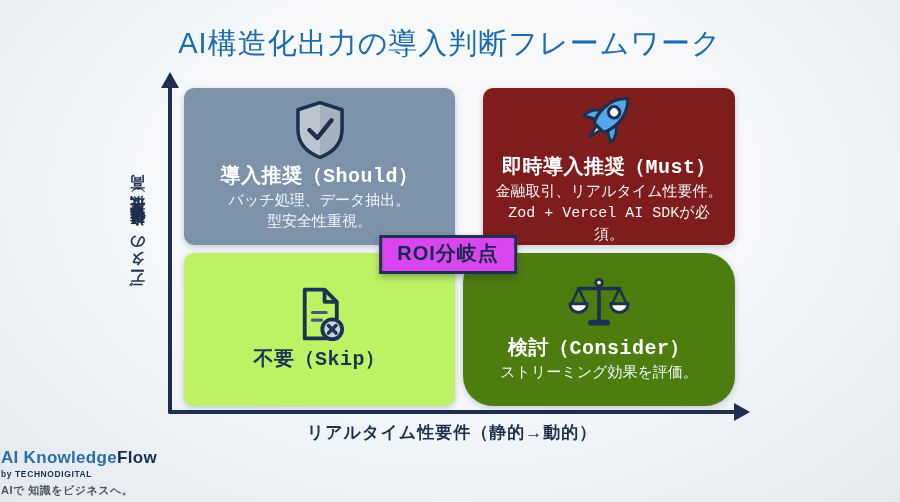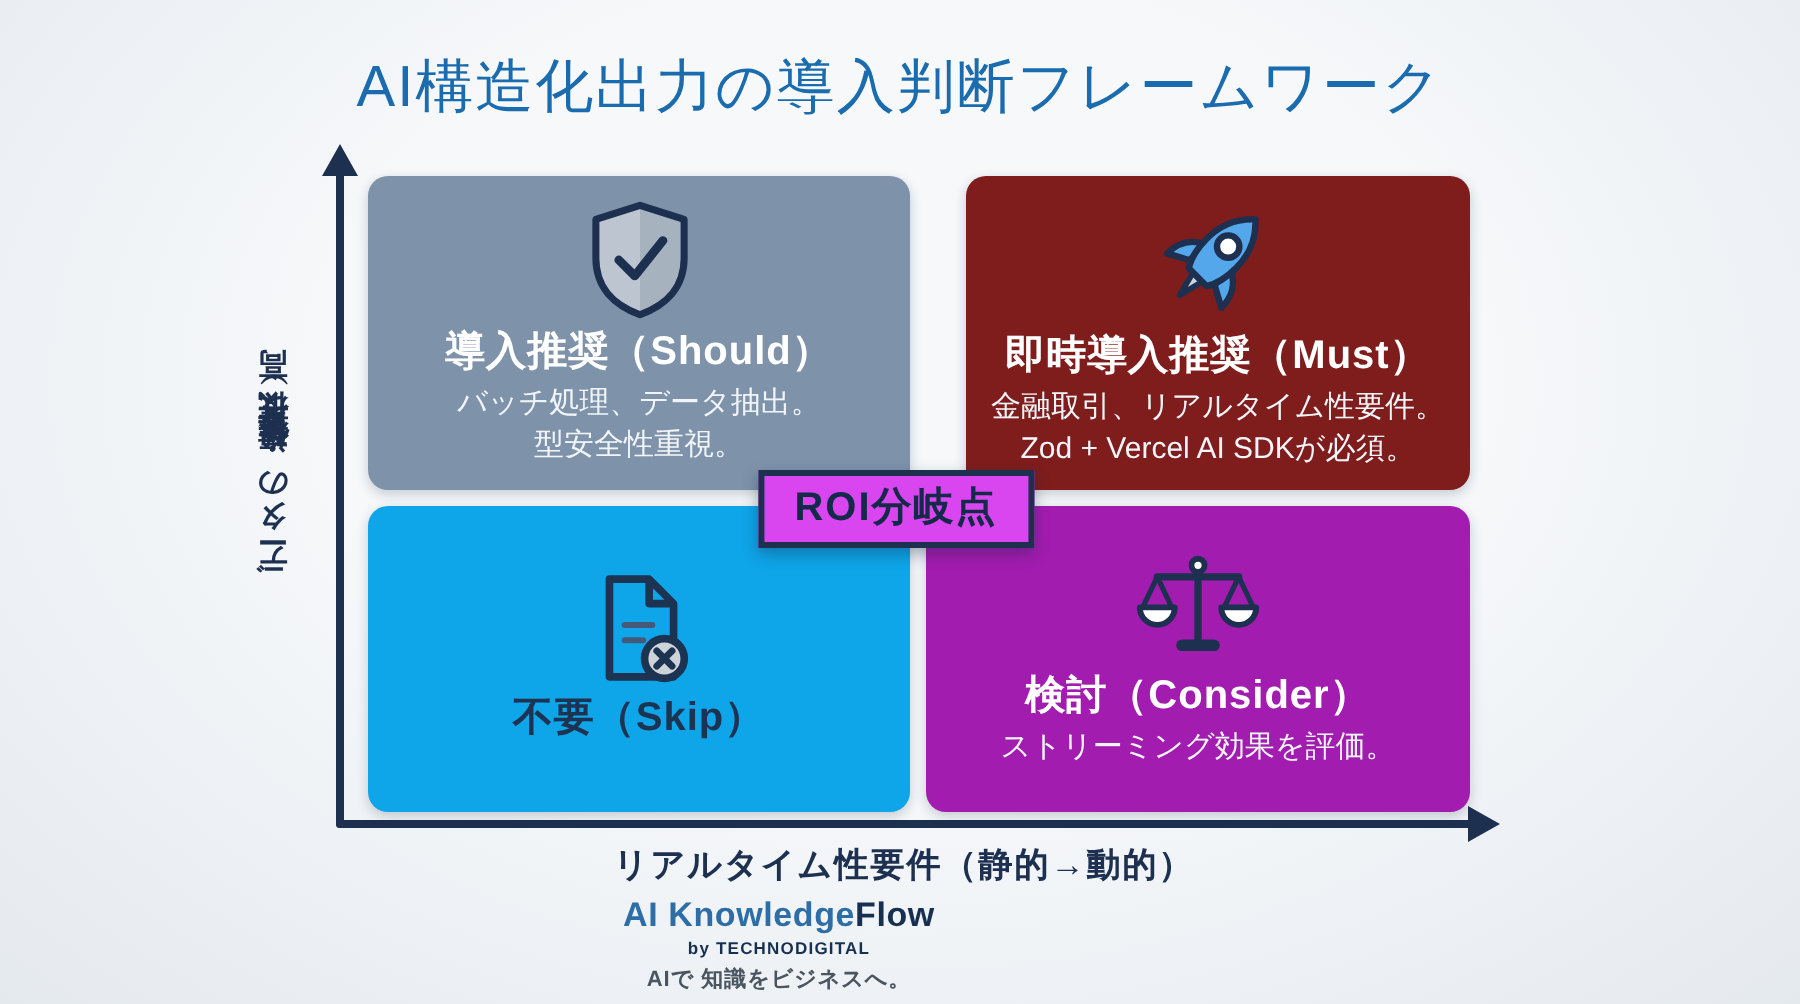--- a/index.html
+++ b/index.html
@@ -57,25 +57,26 @@
     grid-template-rows: 157px 153px;
     gap: 8px;
   }
   .quadrant {
     border-radius: 10px;
     display: flex; flex-direction: column;
     align-items: center; justify-content: center;
     text-align: center;
     box-shadow: 0 2px 6px rgba(25, 45, 75, 0.22);
     padding: 6px 11px;
+    font-family: Liberation Mono, monospace;
   }
   .q-tl { background: #7e92aa; }
   .q-tr { background: #7f1d1d; margin-left: 20px; }
-  .q-bl { background: #0ea5e9; }
-  .q-br { background: #a21caf; }
+  .q-bl { background: #bef264; }
+  .q-br { background: #4d7c0f; border-radius: 30px; }
   .q-icon { flex: 0 0 auto; line-height: 0; margin-bottom: 5px; }
   .q-title {
     font-size: 20px; font-weight: bold; line-height: 1.15;
     color: #ffffff; margin-bottom: 3px; letter-spacing: 0.5px;
   }
   .q-desc { font-size: 15px; line-height: 1.42; color: #f1f5f9; }
   .q-bl .q-title { color: #1d3352; }
   .q-bl .q-desc  { color: #2a3f5d; }
   
   .roi-badge {
@@ -86,22 +87,22 @@
     border-radius: 0;
     padding: 2px 15px 4px 15px;
     font-size: 20px; font-weight: bold; color: #152a4a;
     letter-spacing: 1px;
     box-shadow: 0 3px 7px rgba(20, 35, 60, 0.35);
     z-index: 5;
     white-space: nowrap;
   }
   
   .footer {
-    position: absolute; left: 15px; top: 449px; width: 749px;
-    text-align: center; line-height: 1;
+    position: absolute; left: 1px; top: 449px; width: 749px;
+    line-height: 1;
   }
   .brand { font-size: 17px; font-weight: bold; letter-spacing: 0.3px; }
   .brand-part1 { color: #2e6ea6; }
   .brand-part2 { color: #17304f; }
   .byline { margin-top: 4px; font-size: 8.5px; font-weight: bold; color: #17304f; letter-spacing: 0.6px; }
   .tagline { margin-top: 6px; font-size: 11px; color: #4a5560; letter-spacing: 0.5px; font-weight: bold; }
 </style>
 </head>
 <body>
 

